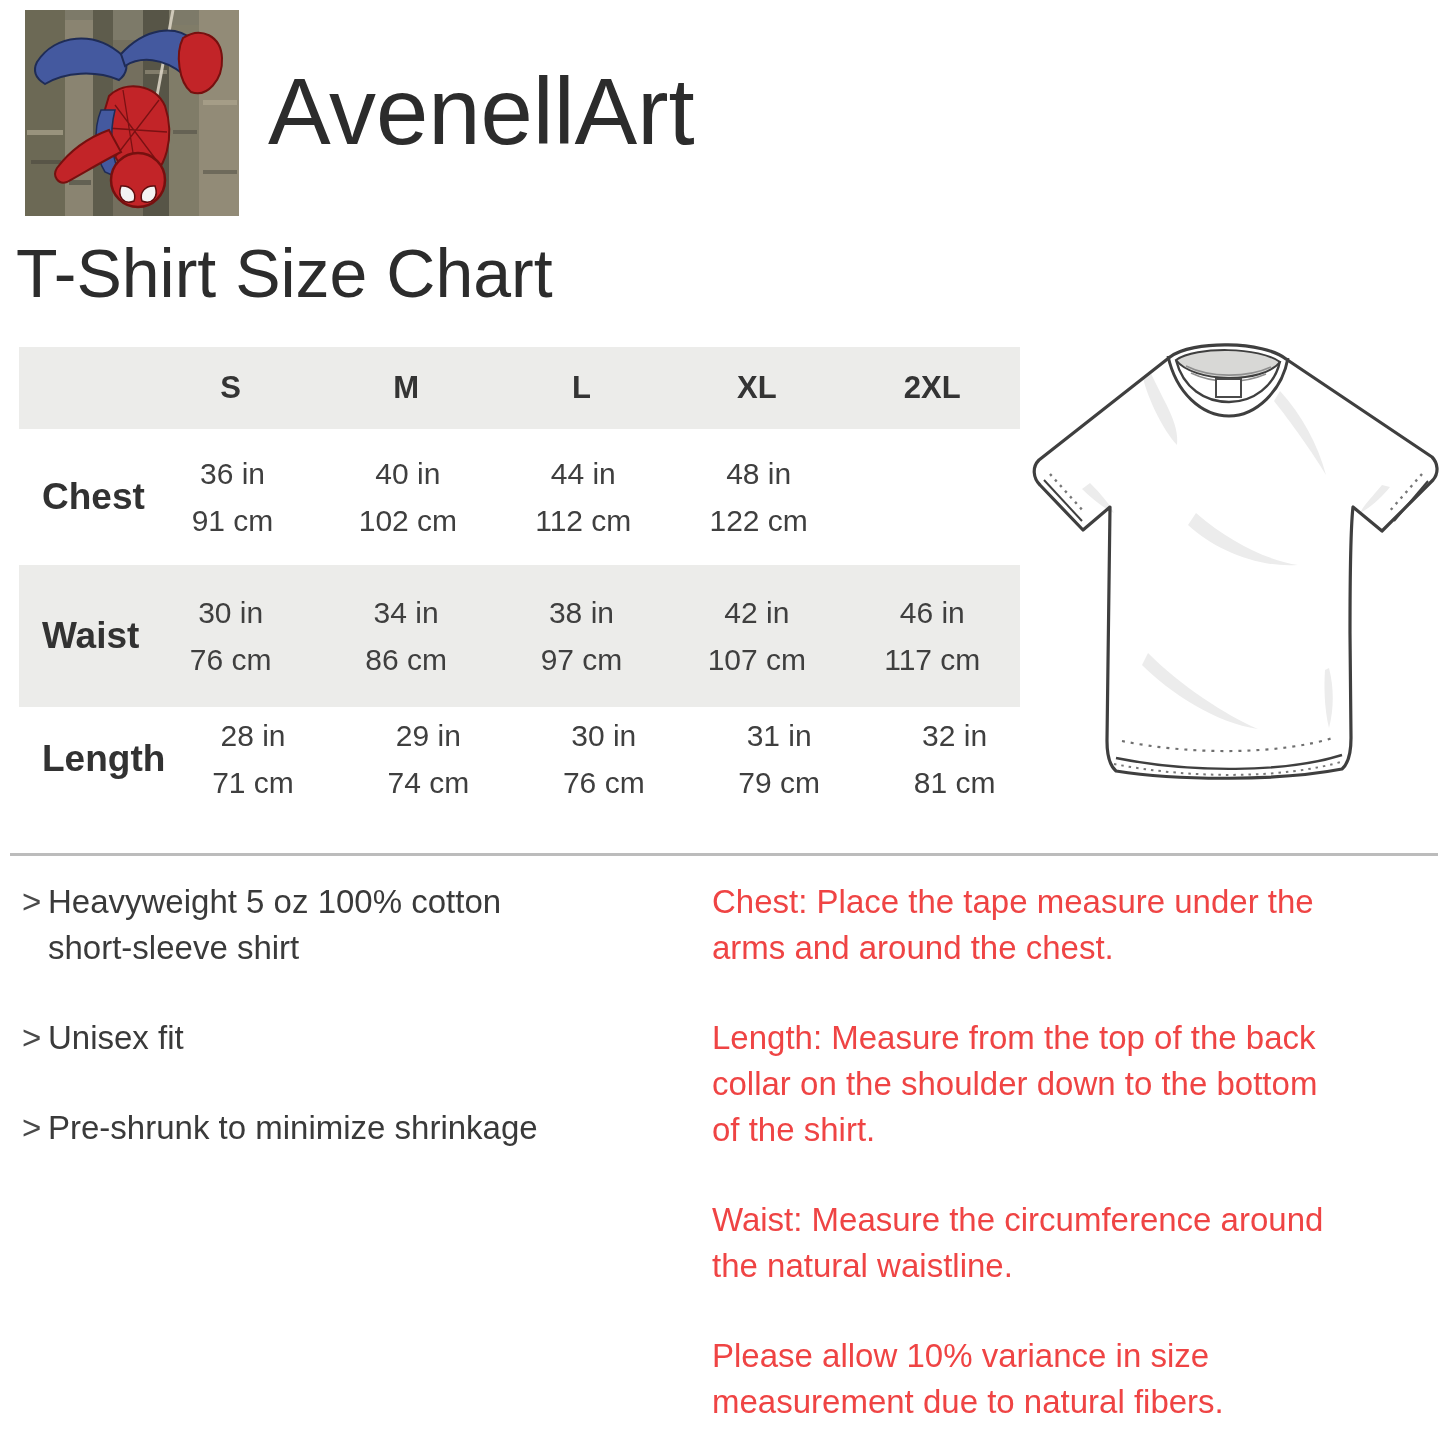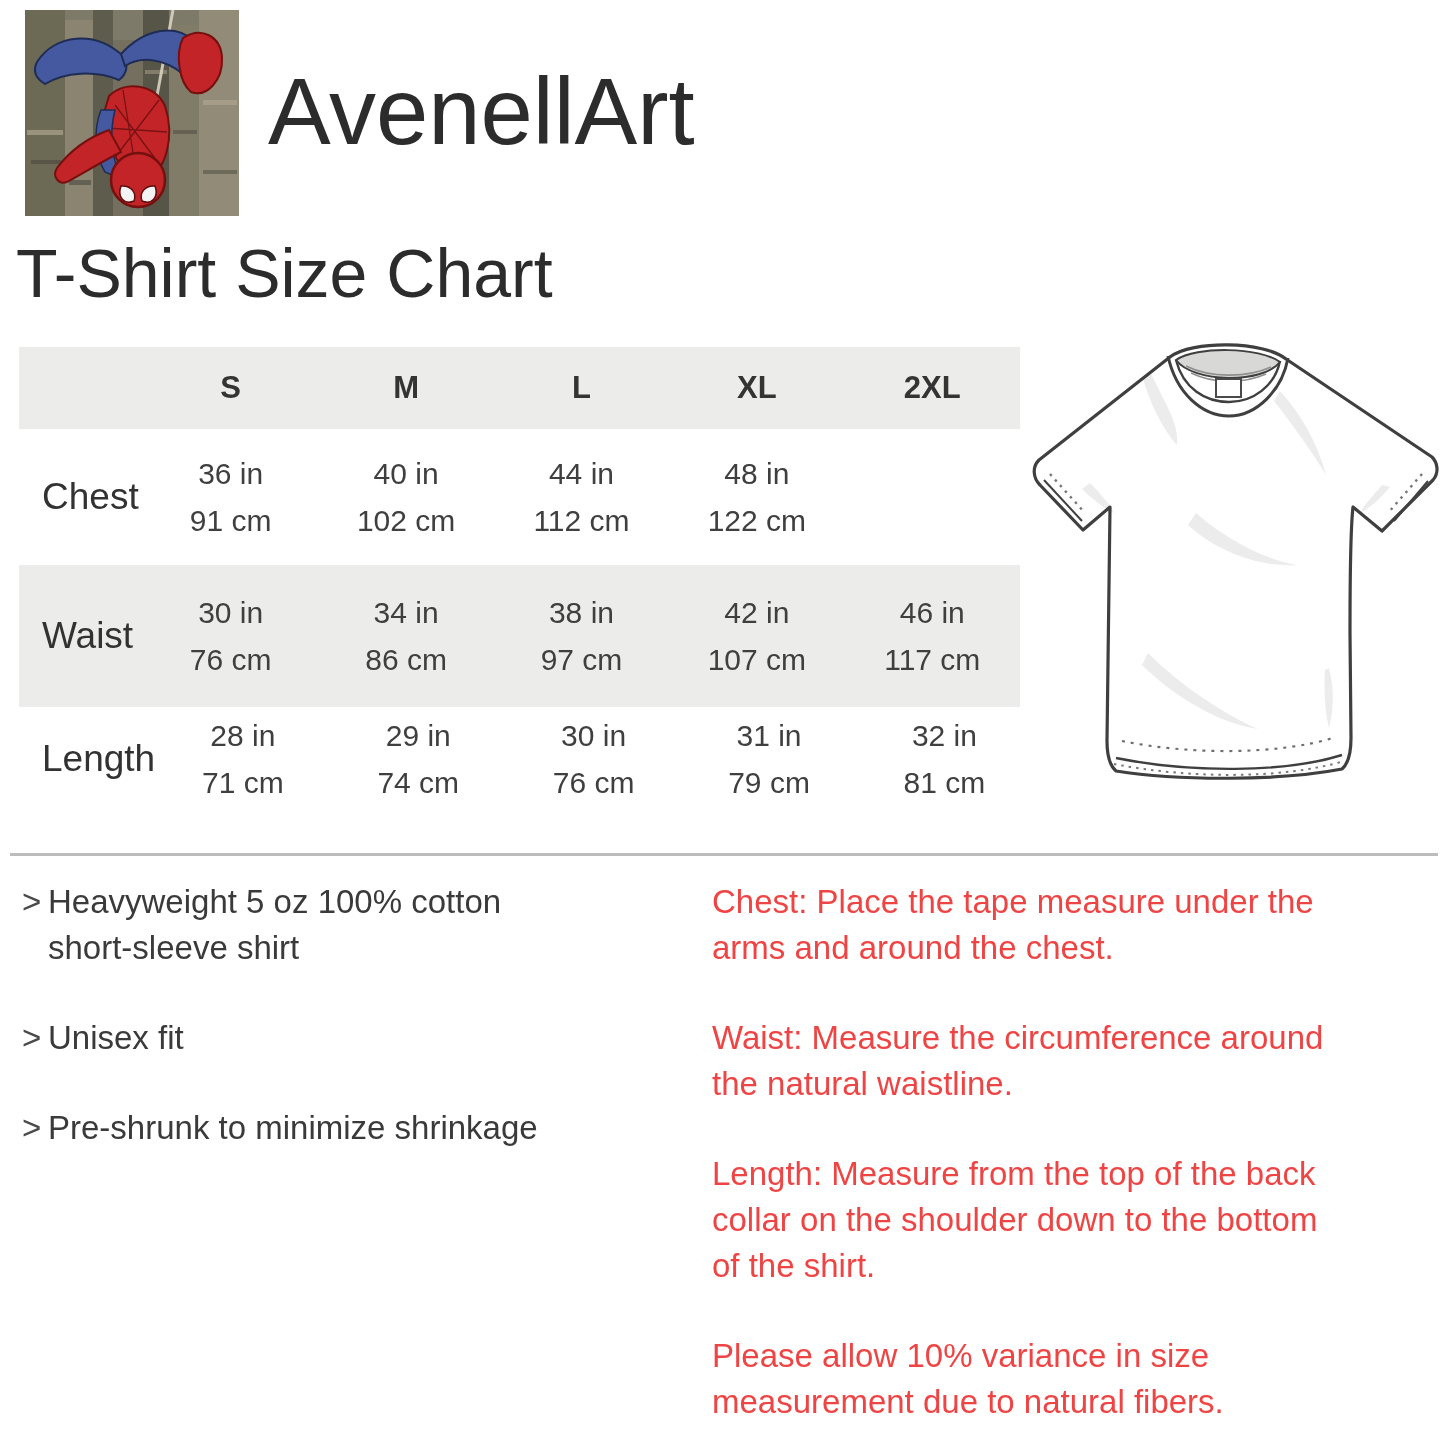--- a/index.html
+++ b/index.html
@@ -15,21 +15,21 @@
   .page-title{left:16px;top:236px;font-size:68px;line-height:1.1;color:#2c2c2c;margin:0;font-weight:400;white-space:nowrap;}
   
   .size-table{left:19px;top:347px;width:1001px;}
   .tr{display:flex;width:100%;}
   .tr.band{background:#ececea;}
   .r-head{height:82px;}
   .r-chest{height:136px;}
   .r-waist{height:142px;align-items:center;}
   .r-length{height:104px;}
   .tl{flex:0 0 124px;display:flex;align-items:center;padding-left:23px;box-sizing:border-box;
-      font-weight:normal;font-size:37px;color:#323232;}
+      font-weight:bold;font-size:37px;color:#323232;}
   .th,.td{flex:0 0 calc((100% - 124px)/5);display:flex;align-items:center;justify-content:center;text-align:center;}
   .th{font-weight:bold;font-size:31px;color:#343434;}
   .td{font-size:30px;line-height:47px;color:#3f3f3f;white-space:pre-line;}
   
   .divider{left:10px;top:853px;width:1428px;height:3px;background:#bcbcbc;}
   
   .features{left:22px;top:879px;width:620px;}
   .feat{display:flex;margin-bottom:44px;font-size:33px;line-height:46px;color:#3a3a3a;}
   .feat .marker{flex:0 0 26px;color:#4a4a4a;}
   .feat .feat-text{white-space:pre-line;}
@@ -179,20 +179,20 @@
   </div>
   <div class="feat">
     <span class="marker">&gt;</span>
     <span class="feat-text">Pre-shrunk to minimize shrinkage</span>
   </div>
 </div>
 
 <div class="abs instructions">
   <p class="para">Chest: Place the tape measure under the
 arms and around the chest.</p>
-  <p class="para">Waist: Measure the circumference around
-the natural waistline.</p>
   <p class="para">Length: Measure from the top of the back
 collar on the shoulder down to the bottom
 of the shirt.</p>
+  <p class="para">Waist: Measure the circumference around
+the natural waistline.</p>
   <p class="para">Please allow 10% variance in size
 measurement due to natural fibers.</p>
 </div>
 
 </body></html>

